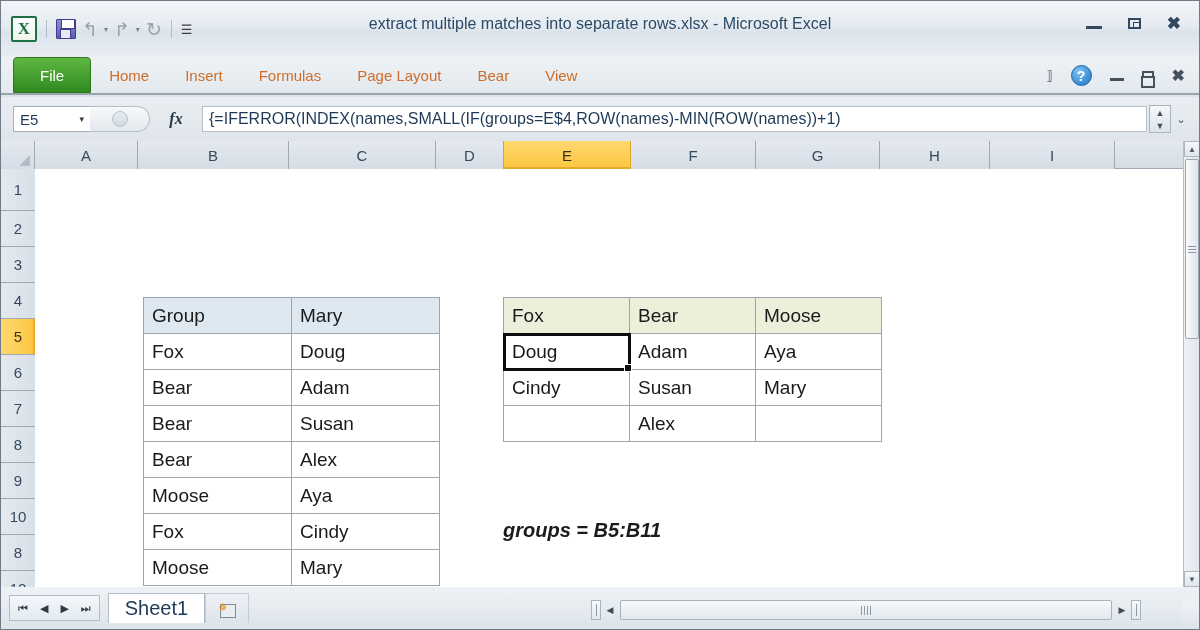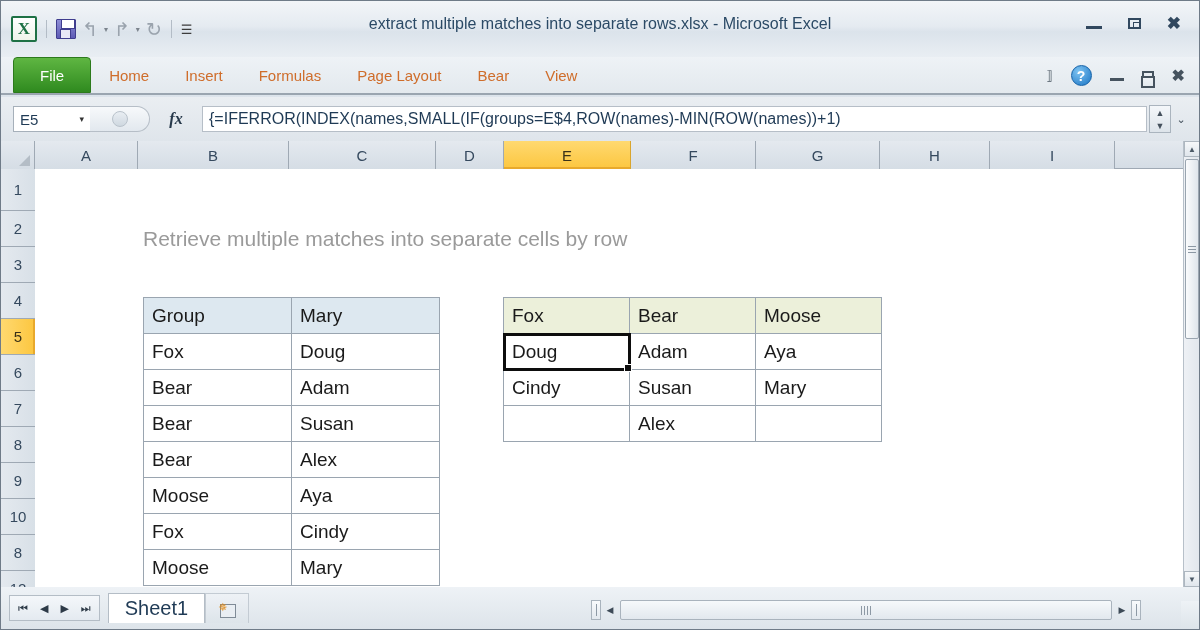--- a/index.html
+++ b/index.html
@@ -435,21 +435,20 @@
       <div class="rowh" style="height:36px">7</div>
       <div class="rowh" style="height:36px">8</div>
       <div class="rowh" style="height:36px">9</div>
       <div class="rowh" style="height:36px">10</div>
       <div class="rowh" style="height:36px">8</div>
       <div class="rowh" style="height:36px">12</div>
     </div>
 
     <div class="sheet">
 
-      <div class="sheet-sub">Retrieve multiple matches into separate cells by row</div>
 
       <table class="xtable" id="left-table">
         <tbody>
             <tr>
           <td class="hdr-blue c-group">Group</td>
           <td class="hdr-blue c-name">Mary</td>
         </tr>
         <tr>
           <td class="c-group">Fox</td>
           <td class="c-name">Doug</td>
@@ -503,20 +502,21 @@
           <td>Alex</td>
           <td></td>
         </tr>
       </tbody>
         </table>
 
       <div class="active-cell">
         <div class="fill-handle"></div>
       </div>
 
+      <div class="note" id="note-groups">groups = B5:B11</div>
     </div>
 
     <div class="vscroll">
       <div class="vs-btn vs-top">▲</div>
       <div class="vs-thumb">
         <span class="grip">
             <i></i>
             <i></i>
             <i></i>
           </span>

